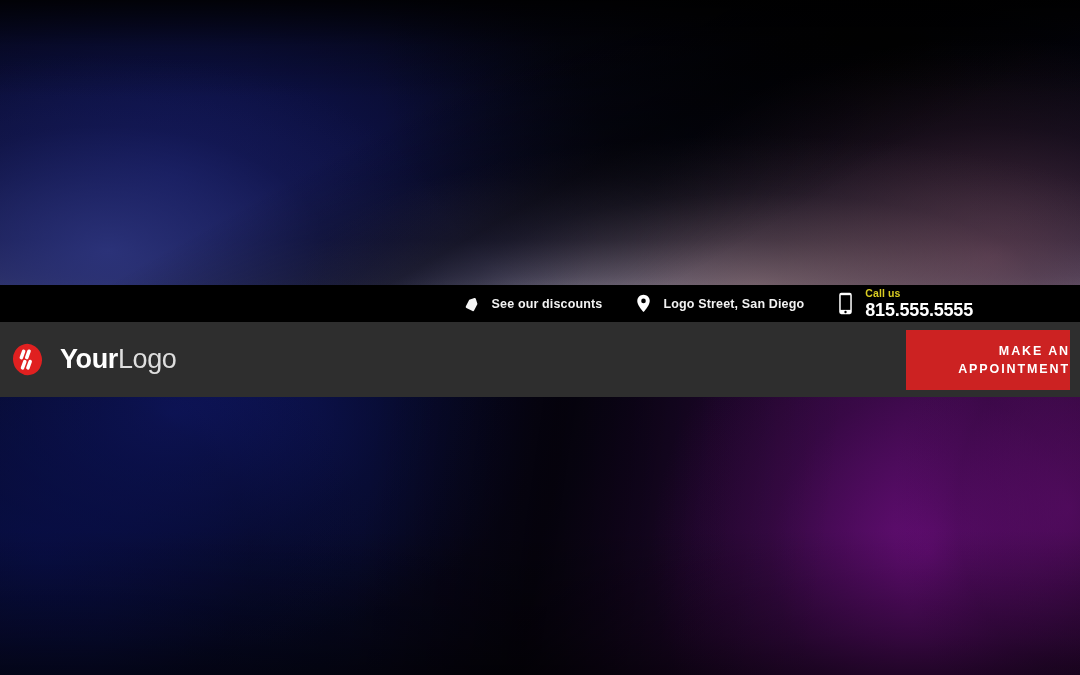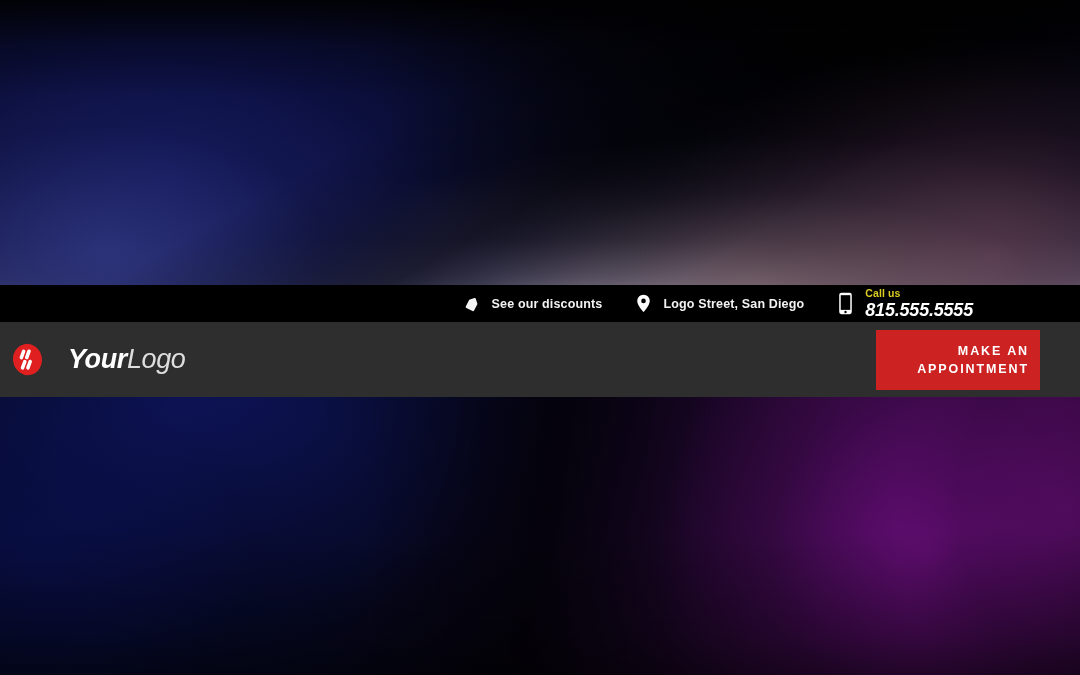--- a/index.html
+++ b/index.html
@@ -189,21 +189,20 @@
     font-weight:bold;
     letter-spacing:0.1px;
     margin-bottom:2px;
   }
   .tb-number {
     color:#ffffff;
     font-size:18px;
     font-weight:bold;
     letter-spacing:-0.2px;
     white-space:nowrap;
-    font-style:italic;
   }
 
   
   .navbar {
     position:absolute;
     left:0; top:322px;
     width:1080px; height:75px;
     background:#2e2e2e;
     display:flex;
     align-items:center;
@@ -214,26 +213,25 @@
     align-items:center;
     margin-left:11px;
     height:75px;
   }
   .brand-mark {
     width:33px; height:33px;
     flex:0 0 33px;
     position:relative;
   }
   .brand-text {
-    margin-left:24px;
+    margin-left:16px;
     font-size:27px;
     line-height:1;
     letter-spacing:-0.4px;
     white-space:nowrap;
-    font-style:italic;
   }
   .brand-your { color:#ffffff; font-weight:bold; }
   .brand-logo { color:#dedede; font-weight:300; }
 
   .nav-links {
     display:flex;
     align-items:center;
     margin-left:180px;
   }
   .nav-link {
@@ -249,28 +247,28 @@
   }
   .nav-link + .nav-link { margin-left:19px; }
   .nav-caret {
     display:inline-flex;
     margin-left:6px;
     color:#ffffff;
   }
 
   .cta {
     position:absolute;
-    left:876px; top:330px;
+    left:906px; top:330px;
     width:164px; height:60px;
     background:#cc2222;
     display:flex;
     flex-direction:column;
     align-items:flex-end;
     justify-content:center;
-    padding-right:11px;
+    padding-right:0;
     cursor:pointer;
   }
   .cta-line {
     color:#ffffff;
     font-size:12.5px;
     font-weight:bold;
     letter-spacing:1.9px;
     line-height:1.45;
     white-space:nowrap;
   }

